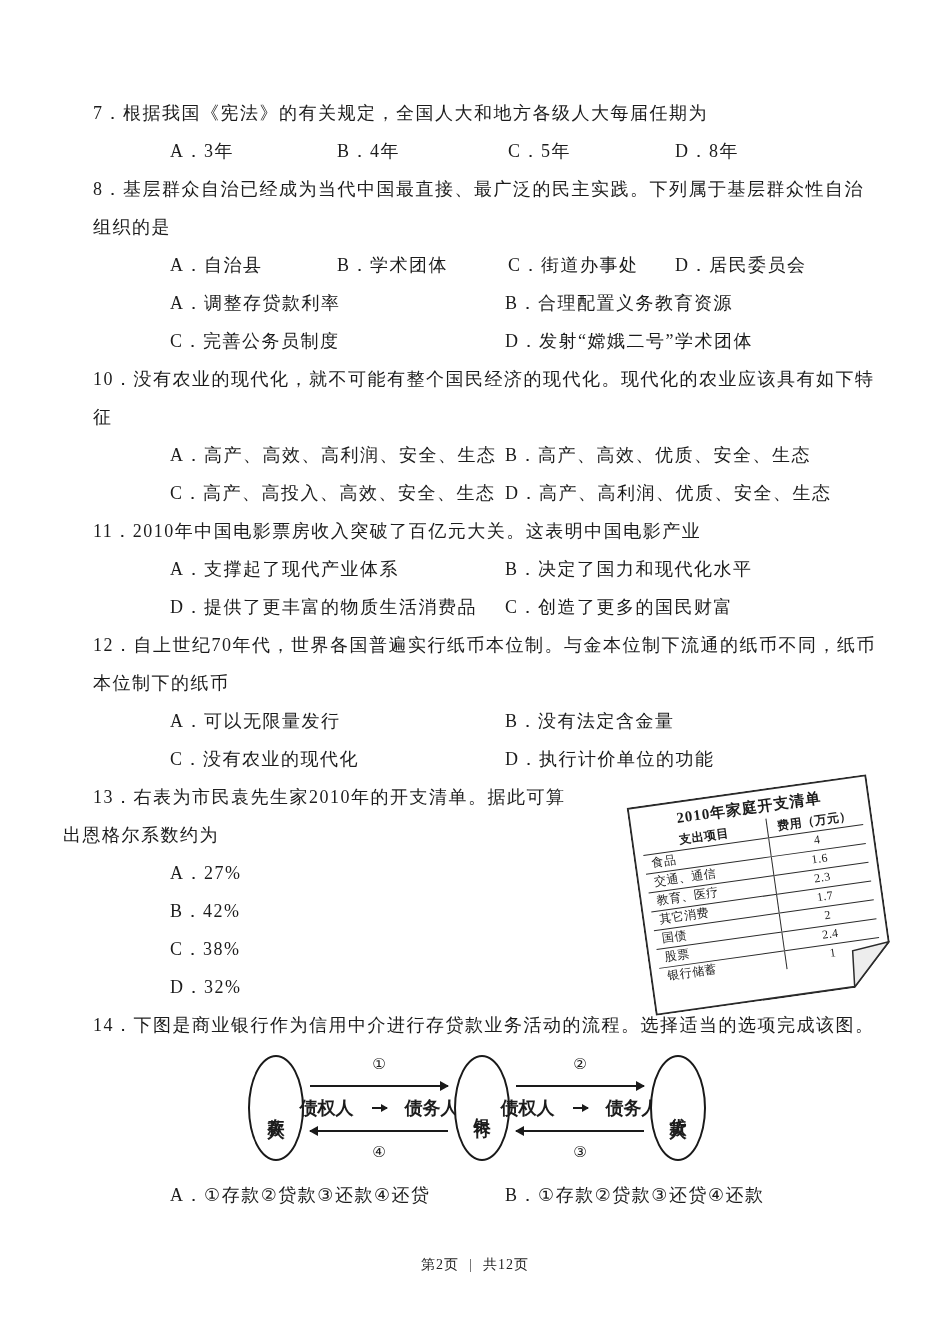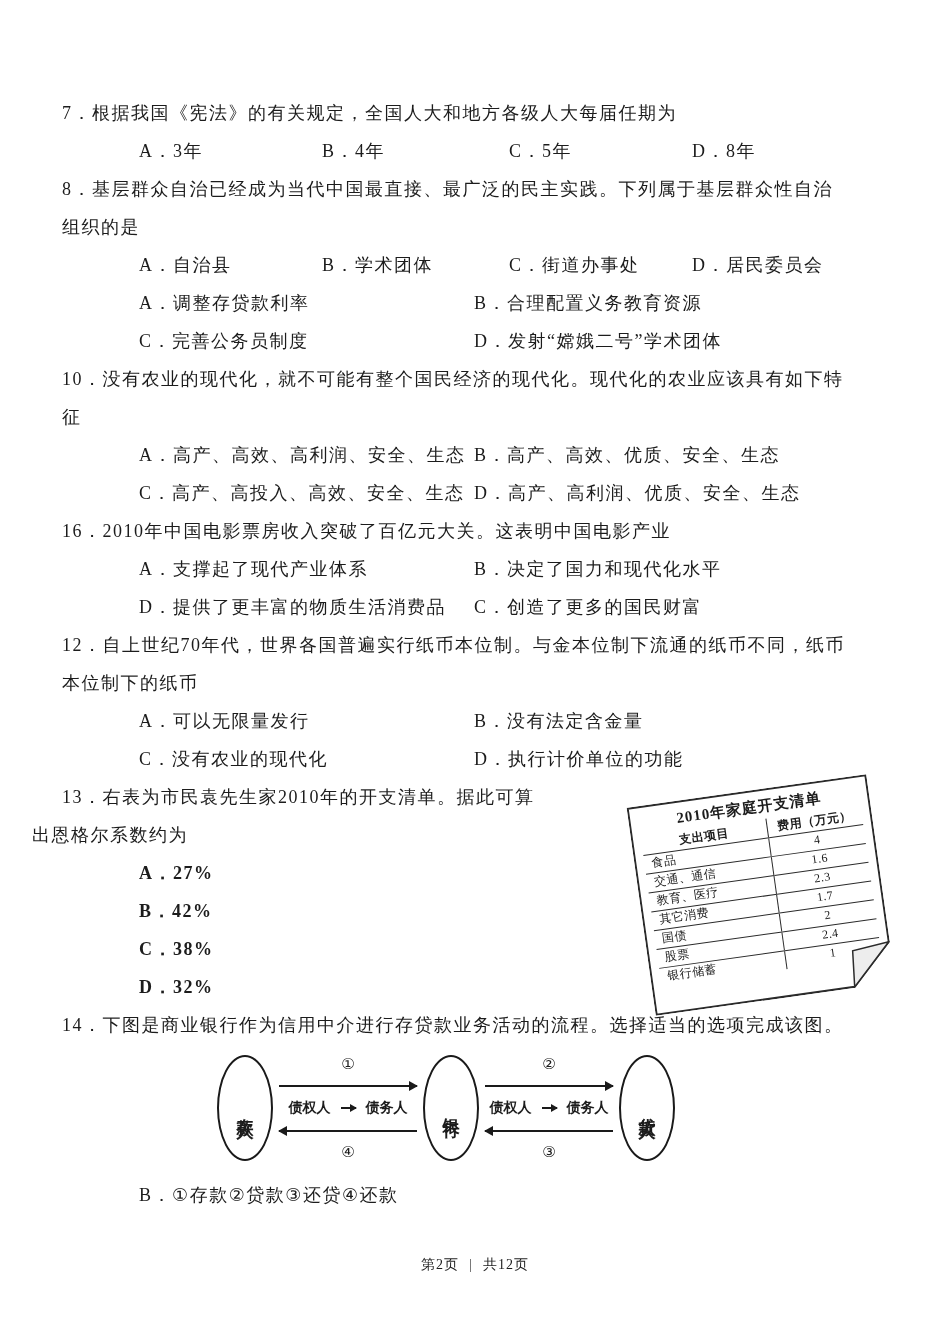--- a/index.html
+++ b/index.html
@@ -5,27 +5,27 @@
   * { margin:0; padding:0; box-sizing:border-box; }
   html,body { background:#ffffff; }
   .page {
     position:relative;
     width:950px; height:1344px;
     background:#ffffff;
     color:#1c1c1c;
     font-family:"Liberation Serif","DejaVu Serif","DejaVu Sans",serif;
     font-size:18px;
     letter-spacing:1.5px;
-    padding:100px 55px 0 62px;
+    padding:100px 55px 0 93px;
     overflow:hidden;
   }
   .row { line-height:27px; margin-bottom:11px; }
-  .opts4 { display:grid; grid-template-columns:167px 171px 167px auto; padding-left:77px;gap:16px; }
+  .opts4 { display:grid; grid-template-columns:167px 171px 167px auto; padding-left:77px; }
   .opts2 { display:grid; grid-template-columns:335px auto; padding-left:77px; }
-  .opt-stack { padding-left:77px;font-weight:bold; }
+  .opt-stack { padding-left:77px; }
   .outdent { margin-left:-30px; }
 
   
   .receipt {
     position:absolute; top:790px; left:640px;
     width:242px; height:210px;
     transform:rotate(-8deg);
     letter-spacing:0.5px;
   }
   .paper-svg { position:absolute; inset:0; width:100%; height:100%; }
@@ -61,21 +61,21 @@
   .gapnum { font-size:15px; line-height:16px; font-family:"DejaVu Sans","Liberation Sans",sans-serif; }
   .harrow { position:relative; height:2px; background:#1a1a1a; width:96%; }
   .harrow.r::after {
     content:''; position:absolute; right:-1px; top:-4px;
     border-left:9px solid #1a1a1a; border-top:5px solid transparent; border-bottom:5px solid transparent;
   }
   .harrow.l::before {
     content:''; position:absolute; left:-1px; top:-4px;
     border-right:9px solid #1a1a1a; border-top:5px solid transparent; border-bottom:5px solid transparent;
   }
-  .roles { display:flex; align-items:center; gap:10px; font-weight:bold; font-size:14px; line-height:18px; white-space:nowrap; }
+  .roles { display:flex; align-items:center; gap:18px; font-weight:bold; font-size:18px; line-height:18px; white-space:nowrap; }
   .mini { position:relative; width:15px; height:2px; background:#1a1a1a; flex:0 0 auto; }
   .mini::after {
     content:''; position:absolute; right:-1px; top:-3px;
     border-left:7px solid #1a1a1a; border-top:4px solid transparent; border-bottom:4px solid transparent;
   }
 
   .footer { position:absolute; top:1256px; left:0; width:100%; text-align:center; font-size:14px; letter-spacing:1px; }
   .footer .pg { font-weight:normal; }
   .footer .sep { margin:0 10px; color:#444; }
 </style>
@@ -114,21 +114,21 @@
   <p class="row">征</p>
   <div class="row opts2">
     <span>A．高产、高效、高利润、安全、生态</span>
     <span>B．高产、高效、优质、安全、生态</span>
   </div>
   <div class="row opts2">
     <span>C．高产、高投入、高效、安全、生态</span>
     <span>D．高产、高利润、优质、安全、生态</span>
   </div>
 
-  <p class="row">16．2010年中国电影票房收入突破了百亿元大关。这表明中国电影产业</p>
+  <p class="row">11．2010年中国电影票房收入突破了百亿元大关。这表明中国电影产业</p>
   <div class="row opts2">
     <span>A．支撑起了现代产业体系</span>
     <span>B．决定了国力和现代化水平</span>
   </div>
   <div class="row opts2">
     <span>D．提供了更丰富的物质生活消费品</span>
     <span>C．创造了更多的国民财富</span>
   </div>
 
   <p class="row">12．自上世纪70年代，世界各国普遍实行纸币本位制。与金本位制下流通的纸币不同，纸币</p>
@@ -179,20 +179,21 @@
       </div>
       <div class="harrow l"></div>
       <div class="gapnum">③</div>
     </div>
     <div class="ellipse">
       <span>贷款人</span>
     </div>
   </div>
 
   <div class="row opts2">
+    <span>A．①存款②贷款③还款④还贷</span>
     <span>B．①存款②贷款③还贷④还款</span>
   </div>
 
   <div class="receipt">
     <svg class="paper-svg" viewBox="0 0 242 210" aria-hidden="true">
       <polygon points="1,1 241,1 241,169 201,209 1,209" fill="#ffffff" stroke="#2b2b2b" stroke-width="2"></polygon>
       <polygon points="201,209 241,169 204,173" fill="#ededed" stroke="#2b2b2b" stroke-width="1.5"></polygon>
     </svg>
     <div class="receipt-inner">
       <div class="receipt-title">2010年家庭开支清单</div>

